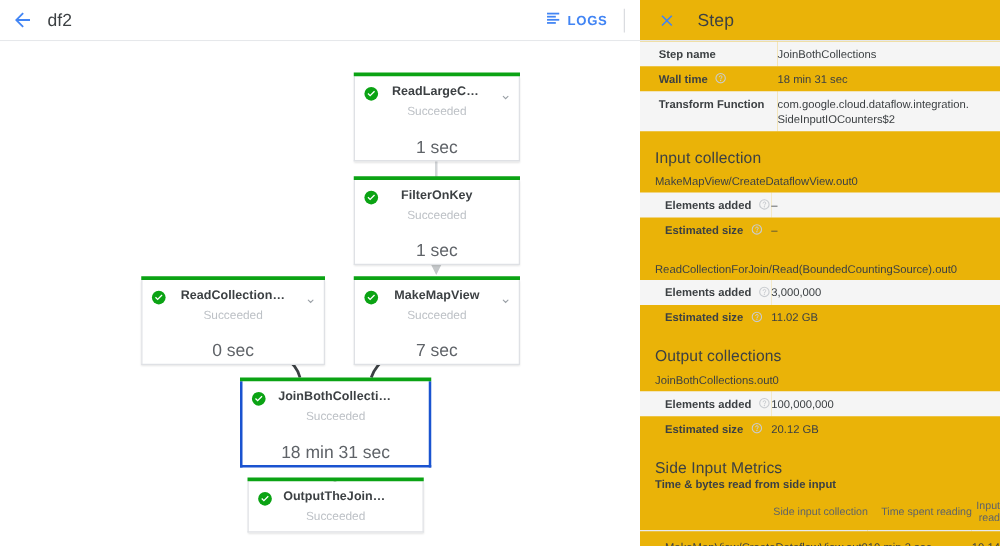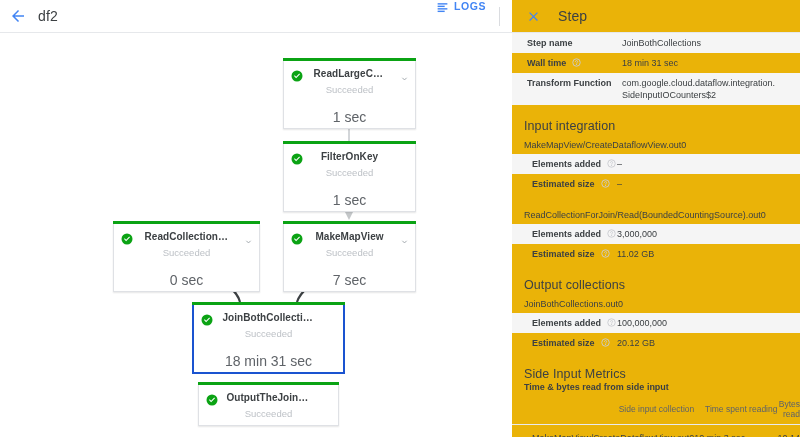--- a/index.html
+++ b/index.html
@@ -27,21 +27,21 @@
     width: 36px; height: 33px; display: flex; align-items: center;
     justify-content: center; cursor: pointer;
   }
   #back-btn svg { display: block; }
   #job-title {
     font-size: 14px; color: #3c4043; letter-spacing: .1px;
     margin-left: 2px; font-weight: 400;
   }
   #logs-btn {
     position: absolute; right: 26px; top: 0; height: 33px;
-    display: flex; gap: 5px; cursor: pointer;
+    display: flex; align-items: center; gap: 5px; cursor: pointer;
   }
   #logs-label {
     font-size: 10.5px; font-weight: 700; color: #4285f4; letter-spacing: .55px;
   }
   #topbar-divider {
     position: absolute; right: 12px; top: 7px; width: 1px; height: 19px;
     background: #dadce0;
   }
 
   
@@ -356,21 +356,21 @@
             </td>
             <td class="v">18 min 31 sec</td>
           </tr>
           <tr class="kv-row shade">
             <td class="k">Transform Function</td>
             <td class="v" style="max-width:150px;">com.google.cloud.dataflow.integration. SideInputIOCounters$2</td>
           </tr>
         </tbody>
       </table>
 
-      <div class="section-title">Input integration</div>
+      <div class="section-title">Input collection</div>
 
       <div class="coll-name">MakeMapView/CreateDataflowView.out0</div>
       <table class="metric-table">
         <tbody>
           <tr class="shade">
             <td class="k">
               <span>Elements added</span><span class="help-icon"><svg width="9" height="9" viewBox="0 0 24 24">
                     <circle cx="12" cy="12" r="10" fill="none" stroke="#c9ccd0" stroke-width="2.4"></circle>
                     <circle cx="12" cy="17" r="1.4" fill="#c9ccd0"></circle>
                     <path d="M9.3 9.2a2.8 2.8 0 1 1 3.4 3.1v1.4" fill="none" stroke="#c9ccd0" stroke-width="2.1" stroke-linecap="round"></path>
@@ -445,21 +445,21 @@
       </table>
 
       <div class="section-title" style="padding-bottom:0;">Side Input Metrics</div>
       <div class="sim-subtitle">Time &amp; bytes read from side input</div>
 
       <table class="si-table">
         <thead>
           <tr>
             <th class="c1">Side input collection</th>
             <th class="c2">Time spent reading</th>
-            <th>Bytes read</th>
+            <th>Input read</th>
           </tr>
         </thead>
         <tbody>
           <tr>
             <td class="c1">MakeMapView/CreateDataflowView.out0</td>
             <td class="c2">10 min 3 sec</td>
             <td>10.14 GB</td>
           </tr>
         </tbody>
       </table>

